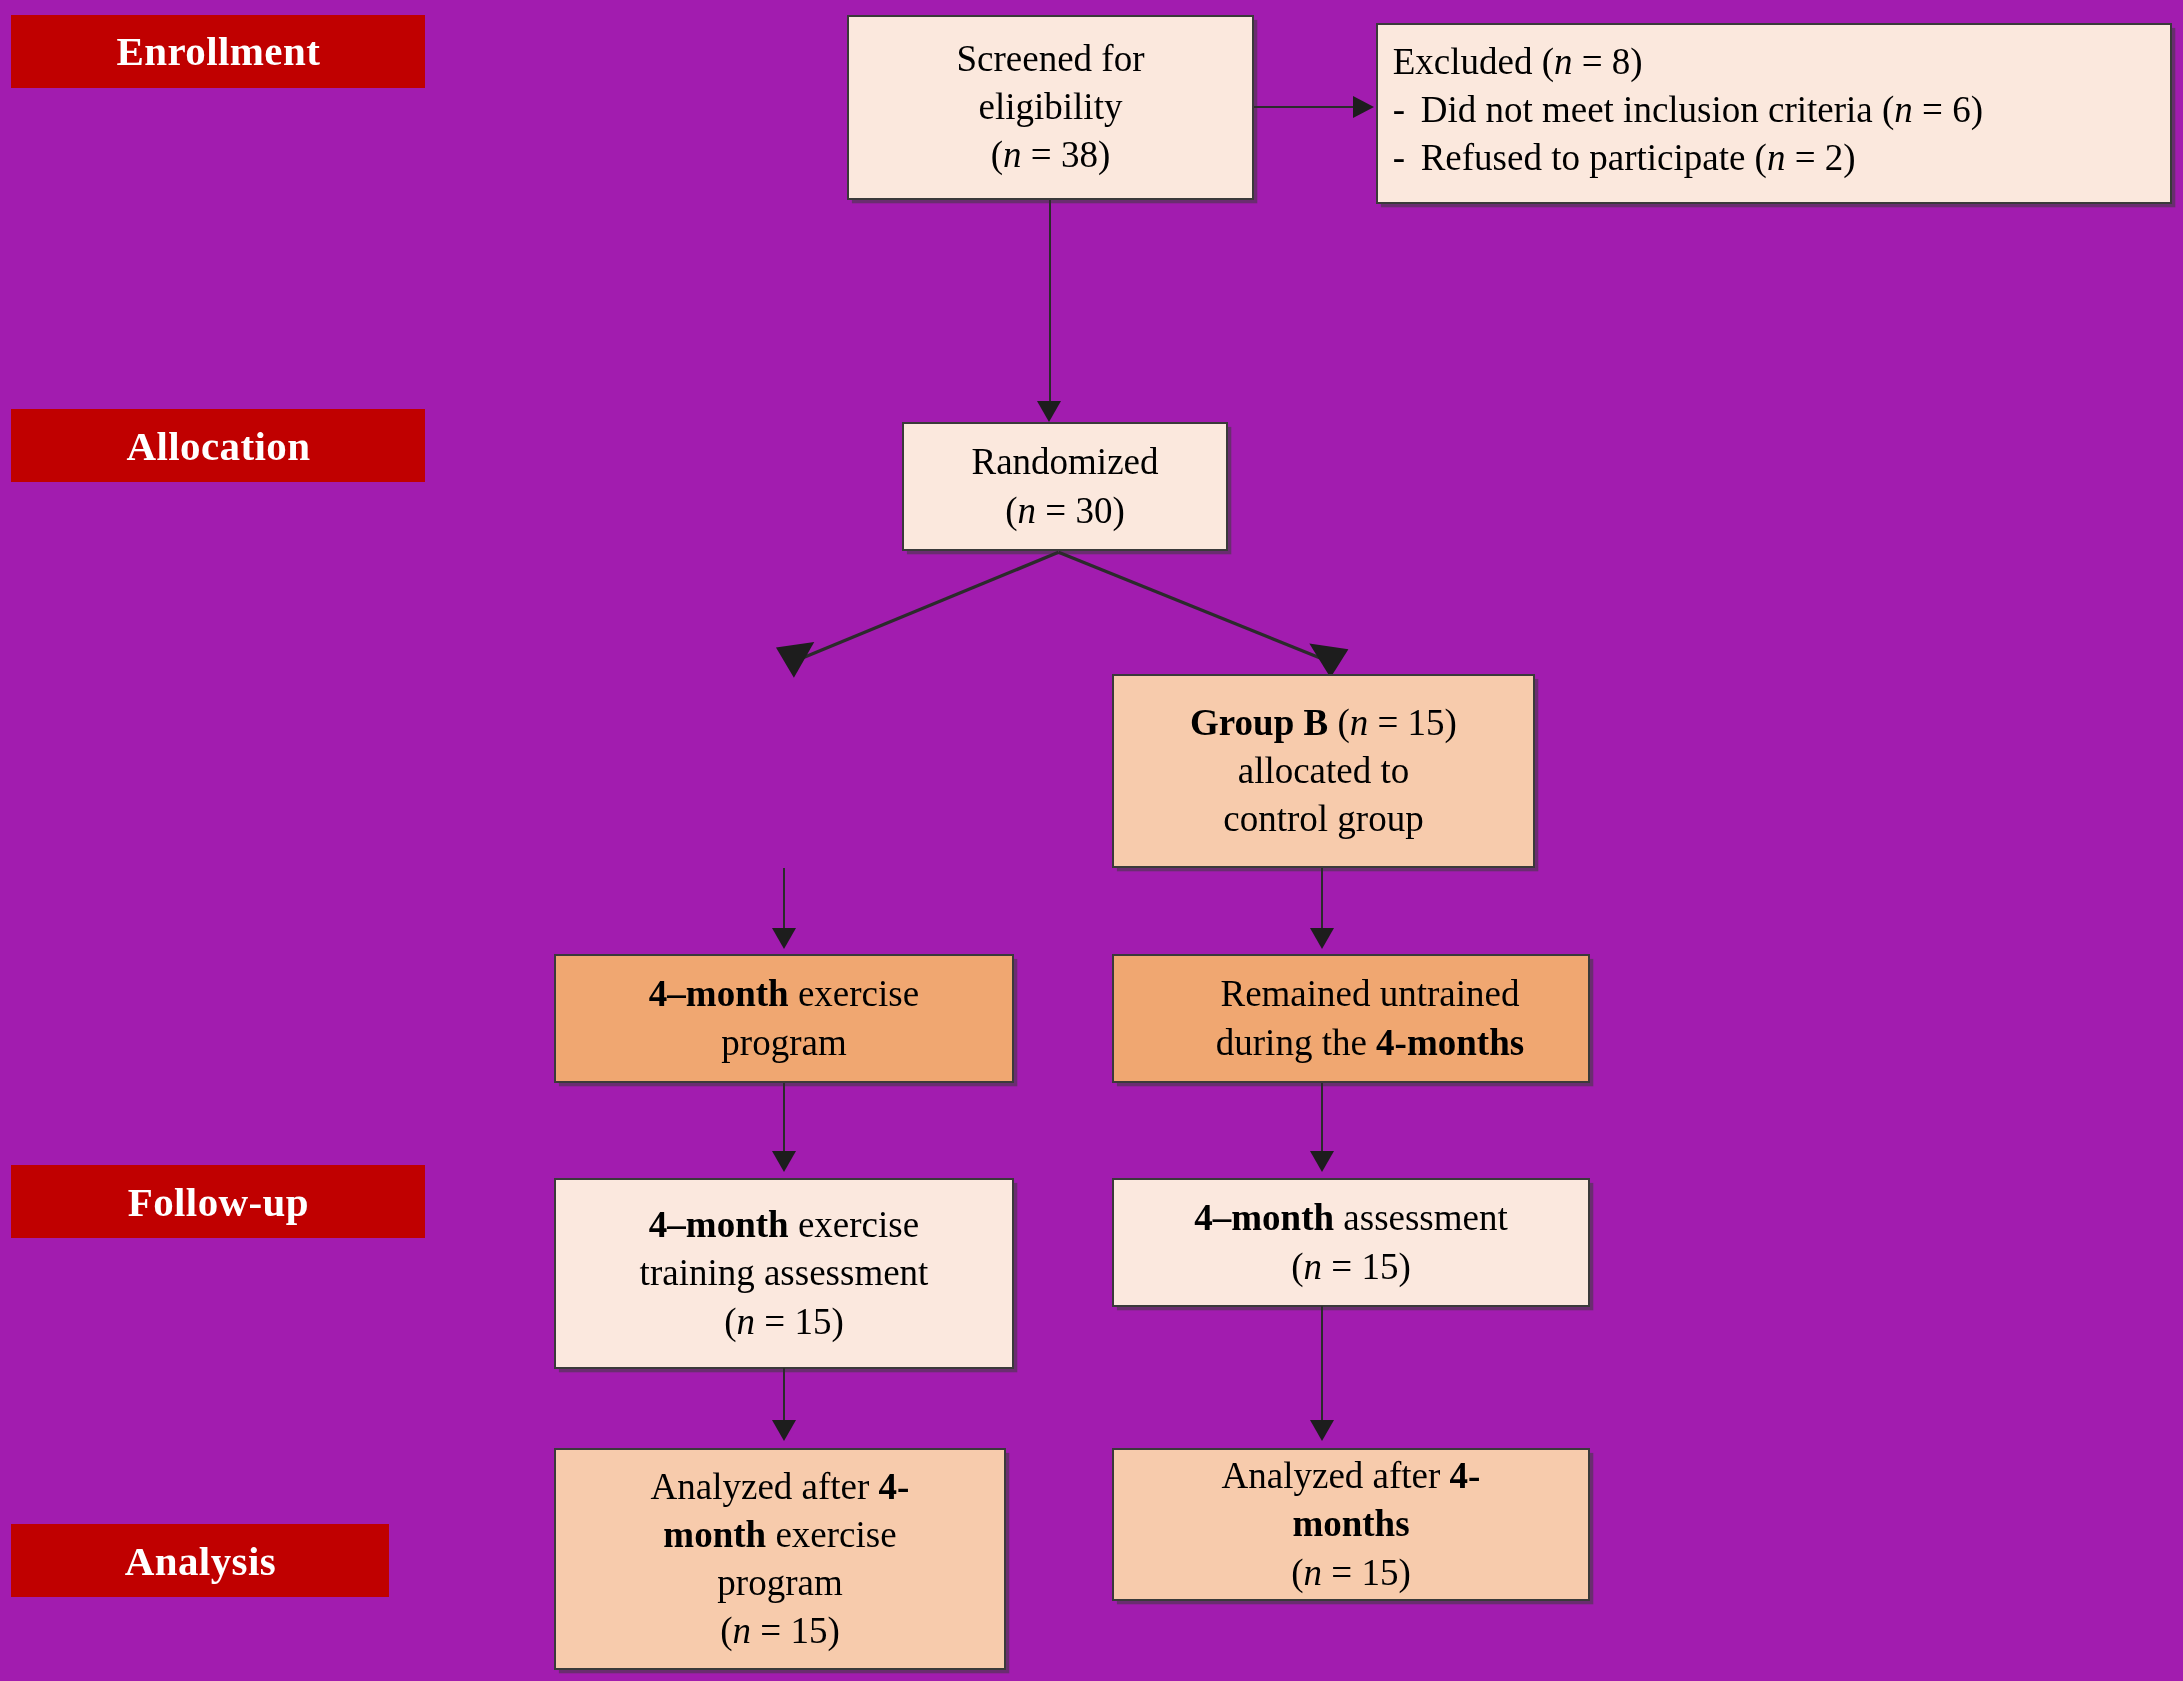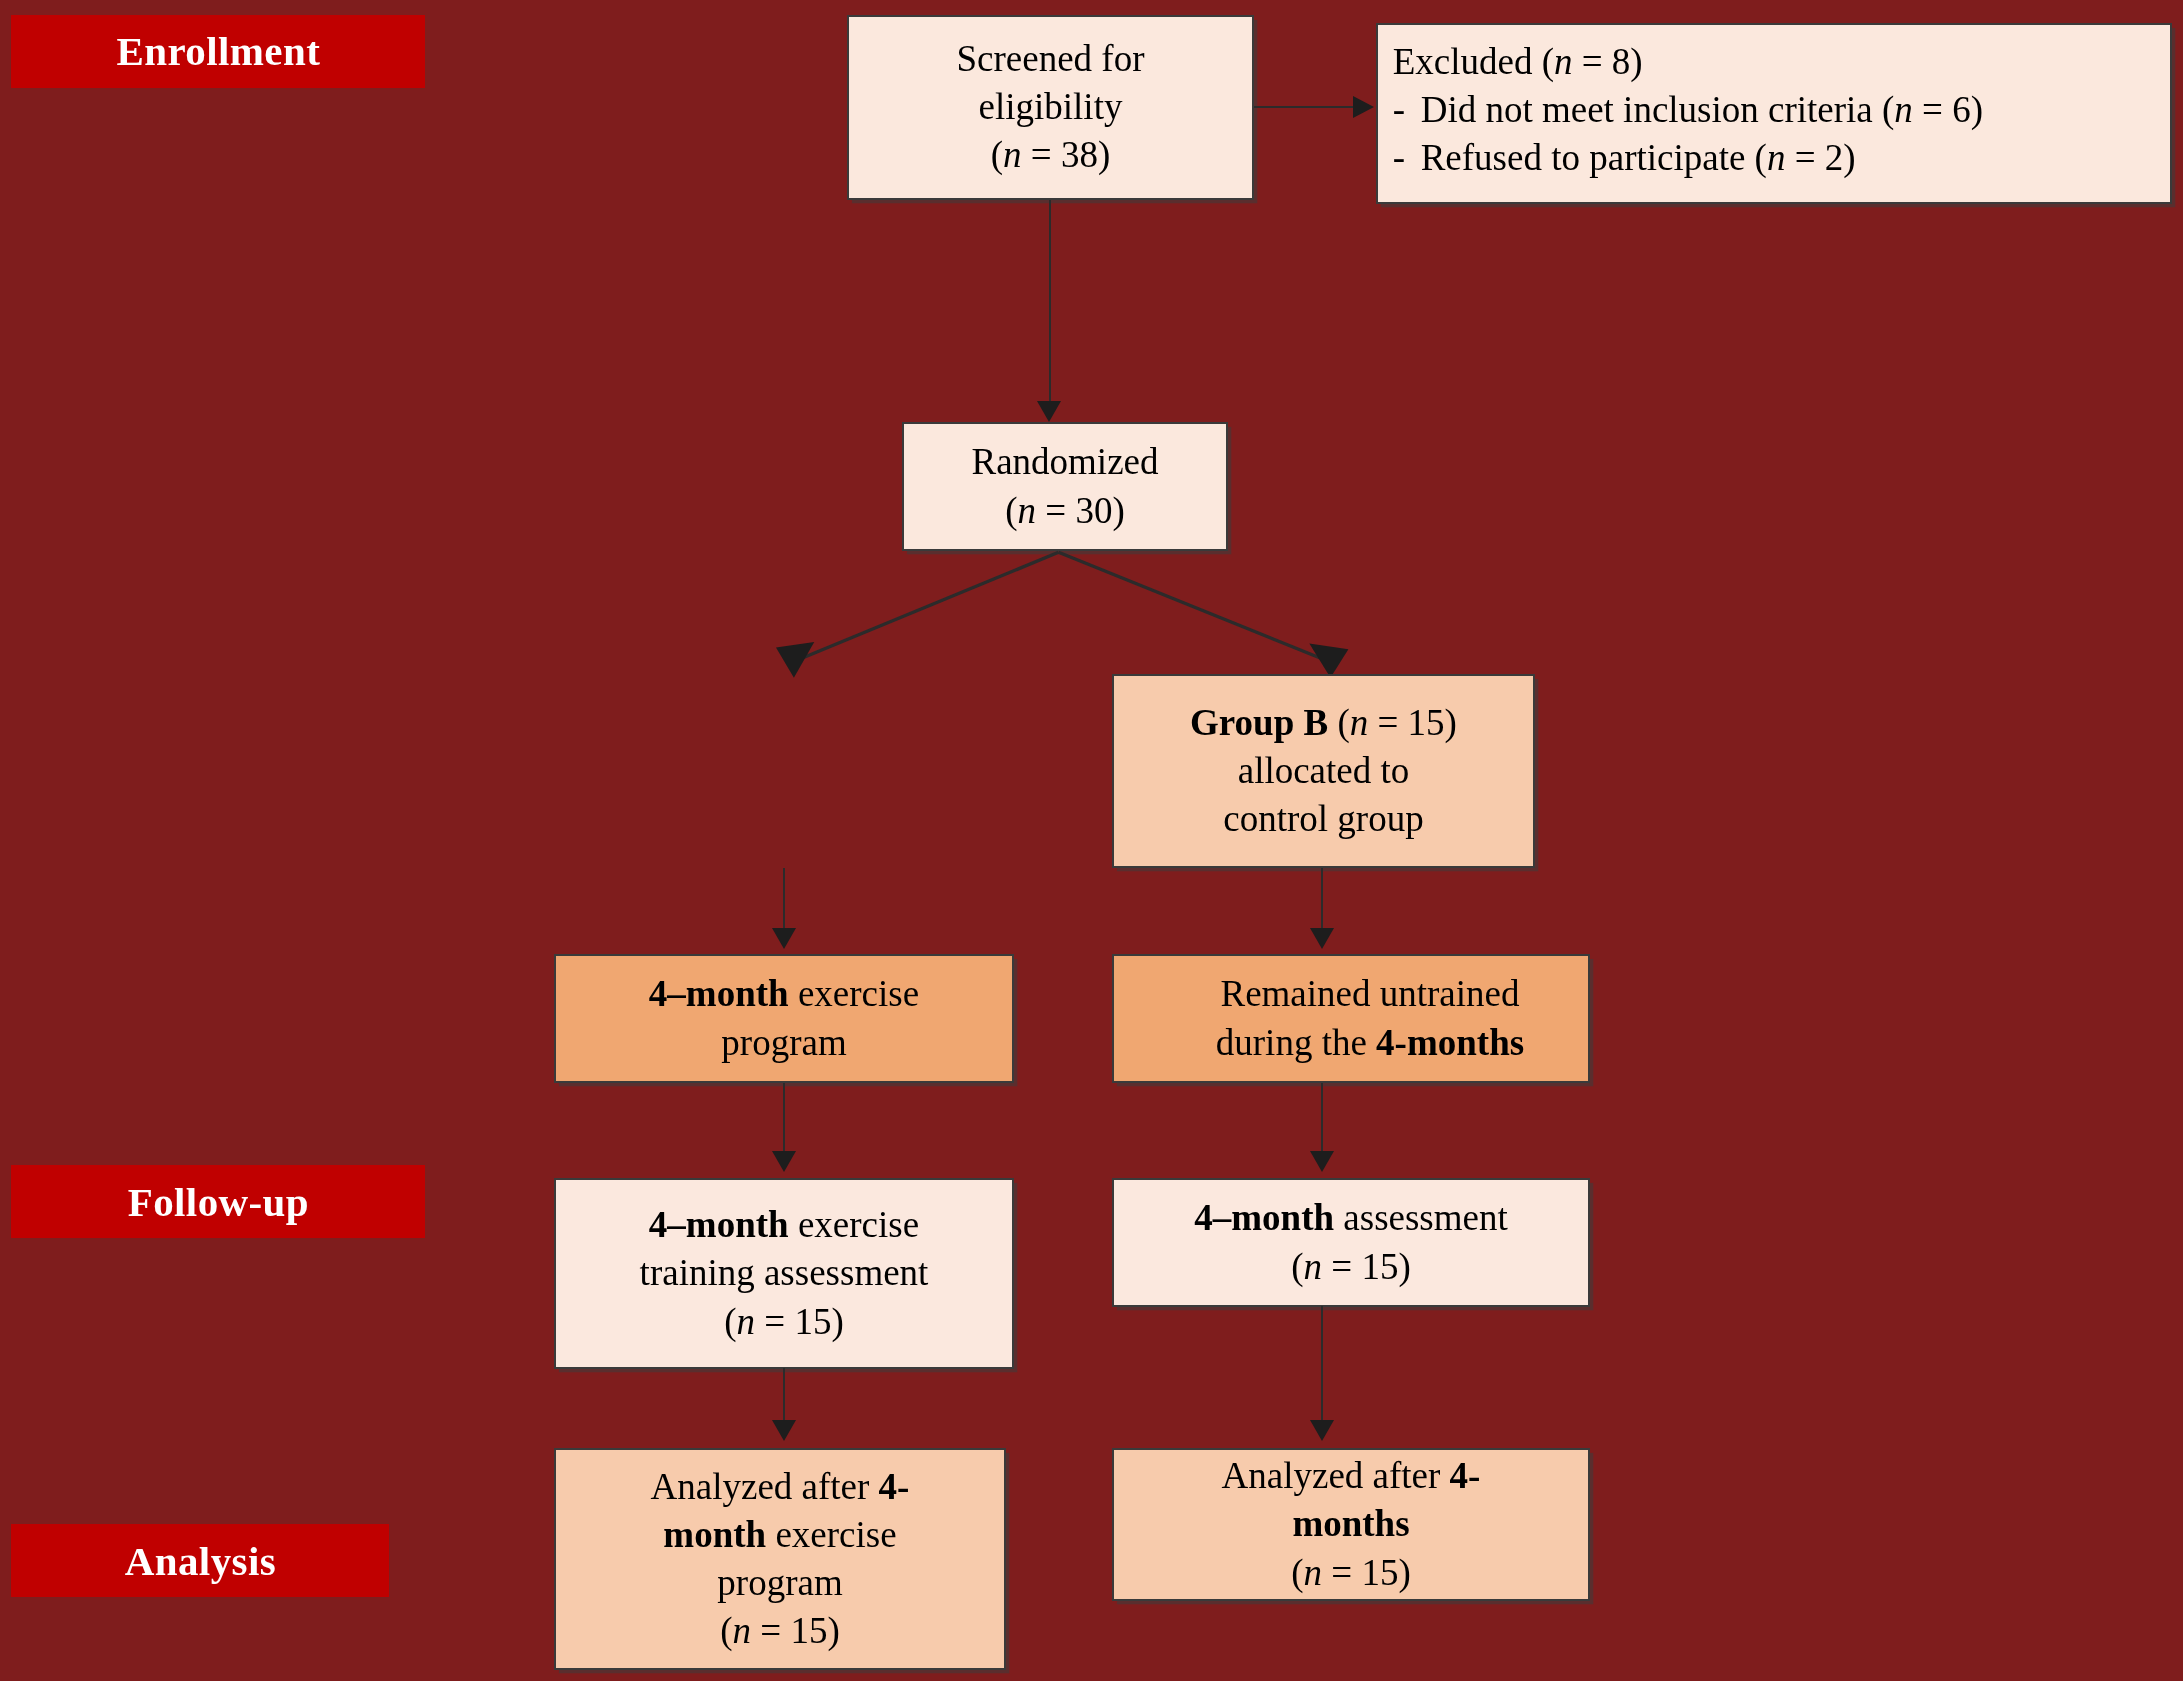--- a/index.html
+++ b/index.html
@@ -8,21 +8,21 @@
     padding: 0;
     background: #ffffff;
   }
   body {
     font-family: "Liberation Serif", "DejaVu Serif", serif;
   }
   #canvas {
     position: relative;
     width: 2183px;
     height: 1682px;
-    background: #7f1d1d;
+    background: #a21caf;
     overflow: hidden;
   }
 
   
   .stage-label {
     position: absolute;
     background: #c00000;
     color: #ffffff;
     font-weight: bold;
     display: flex;
@@ -103,20 +103,23 @@
 </style>
 </head>
 <body>
 
 <div id="canvas">
 
   <div class="stage-label" style="left:11.4px; top:14.7px; width:414px; height:73px; font-size:41px;">
     <span>Enrollment</span>
   </div>
 
+  <div class="stage-label" style="left:11.4px; top:409px; width:414px; height:73px; font-size:41px;">
+    <span>Allocation</span>
+  </div>
 
   <div class="stage-label" style="left:11.4px; top:1165px; width:414px; height:73px; font-size:41px;">
     <span>Follow-up</span>
   </div>
 
   <div class="stage-label" style="left:11.4px; top:1524px; width:378px; height:73px; font-size:41px;">
     <span>Analysis</span>
   </div>
 
   <div class="flow-box fill-light" style="left:847px; top:14.7px; width:407px; height:185px; font-size:37px;">

